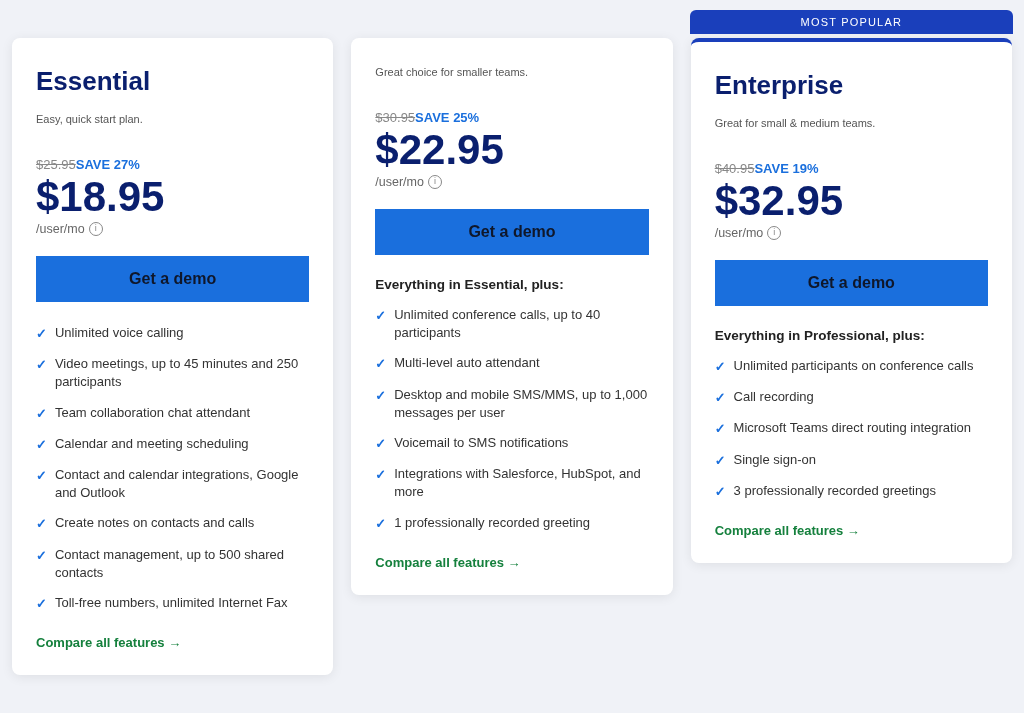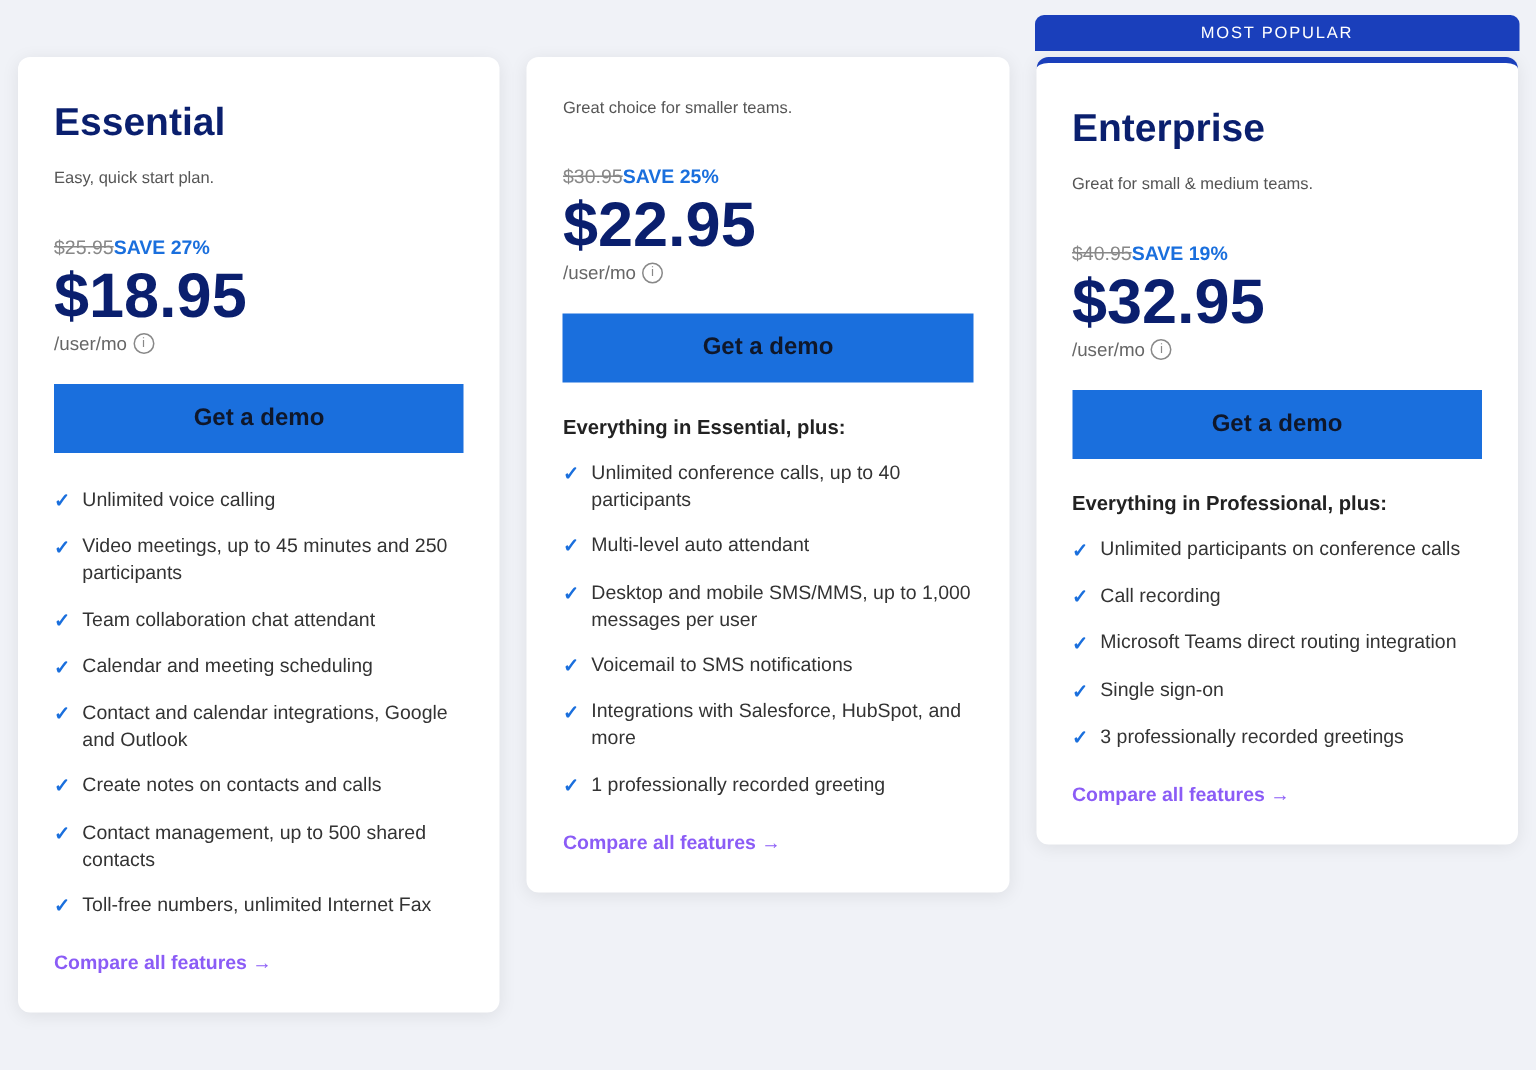--- a/index.html
+++ b/index.html
@@ -133,21 +133,21 @@
       line-height: 1.4;
     }
     .check-icon {
       color: #1a6fdd;
       font-weight: 700;
       font-size: 13px;
       flex-shrink: 0;
       margin-top: 1px;
     }
     .compare-link {
-      color: #8b5cf6;
+      color: #15803d;
       font-size: 13px;
       font-weight: 700;
       text-decoration: none;
       cursor: pointer;
       display: inline-block;
     }
   </style>
 </head>
 <body>
 

